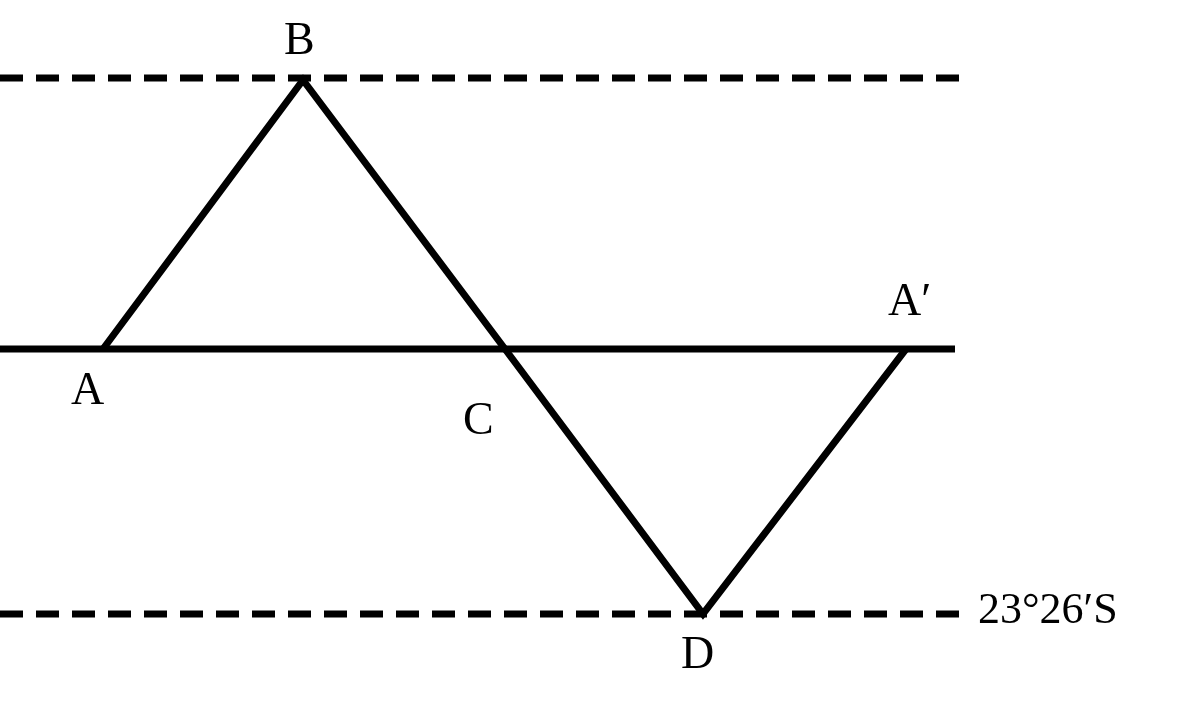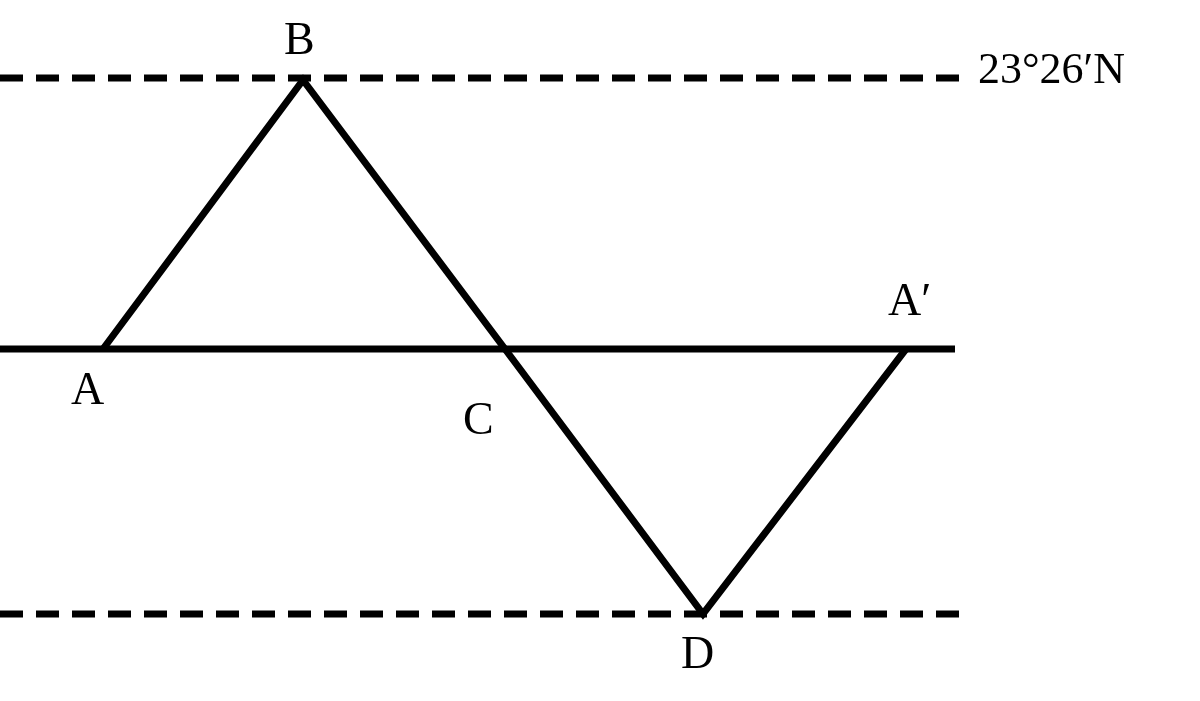--- a/index.html
+++ b/index.html
@@ -80,17 +80,17 @@
   <span class="vertex-label" style="left:71px; top:366px;">A</span>
 
   <span class="vertex-label" style="left:284px; top:16px;">B</span>
 
   <span class="vertex-label" style="left:463px; top:396px;">C</span>
 
   <span class="vertex-label" style="left:681px; top:630px;">D</span>
 
   <span class="vertex-label" style="left:888px; top:277px;">A′</span>
 
-  <span class="lat-label" style="left:978px; top:47px;">23°26′N</span>
 
+  <span class="lat-label" style="left:978px; top:587px;">23°26′S</span>
 
 
 </div>
 
 </body></html>

